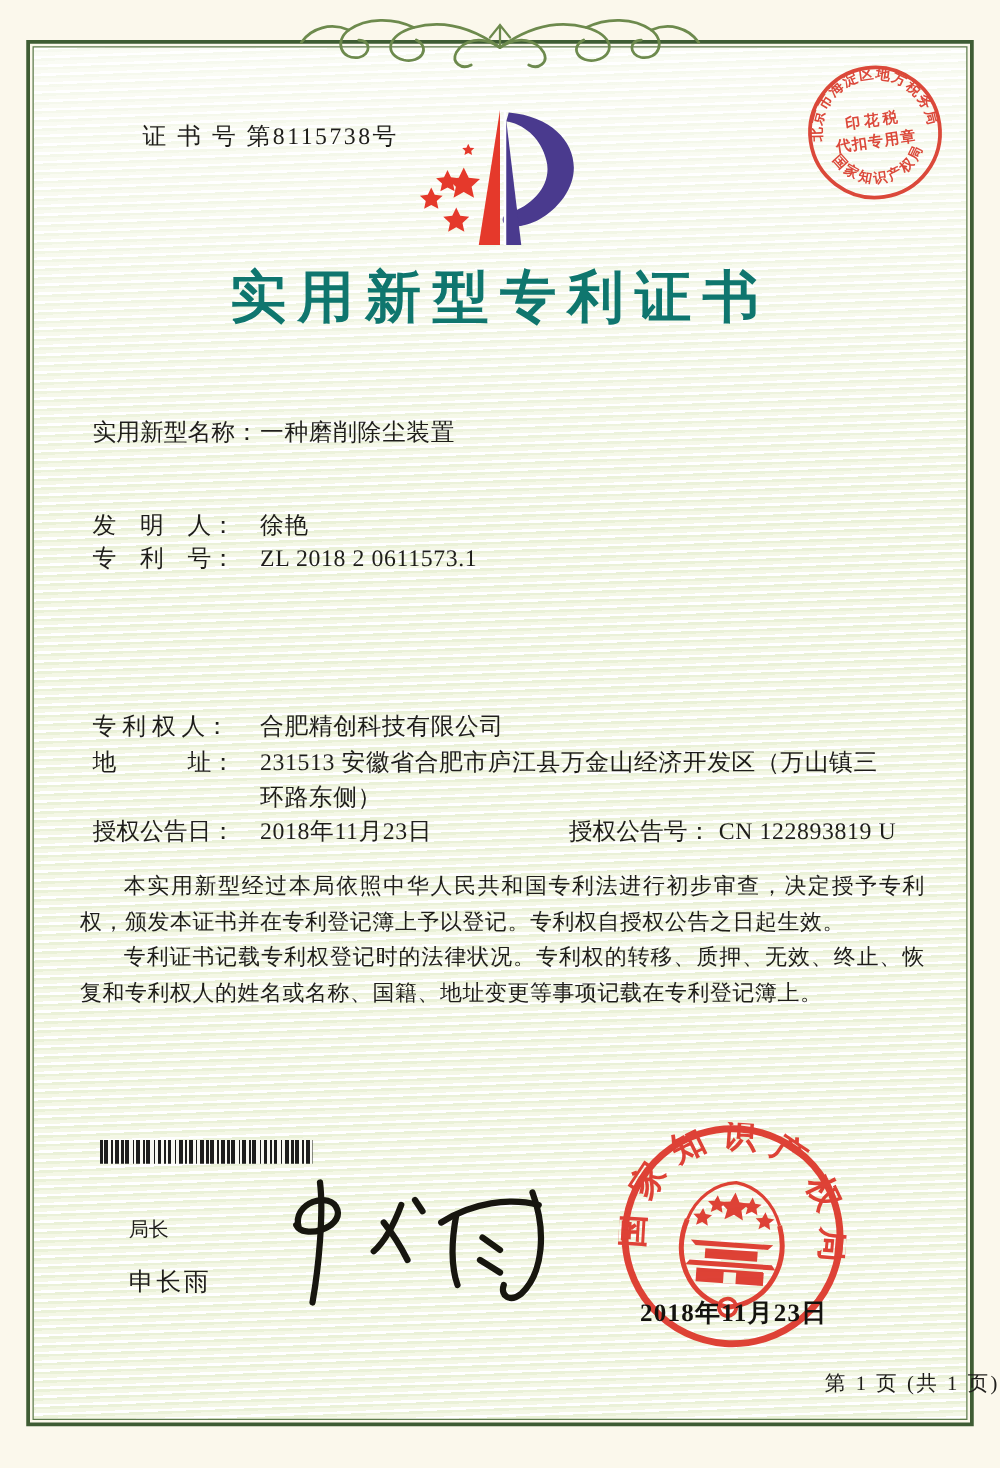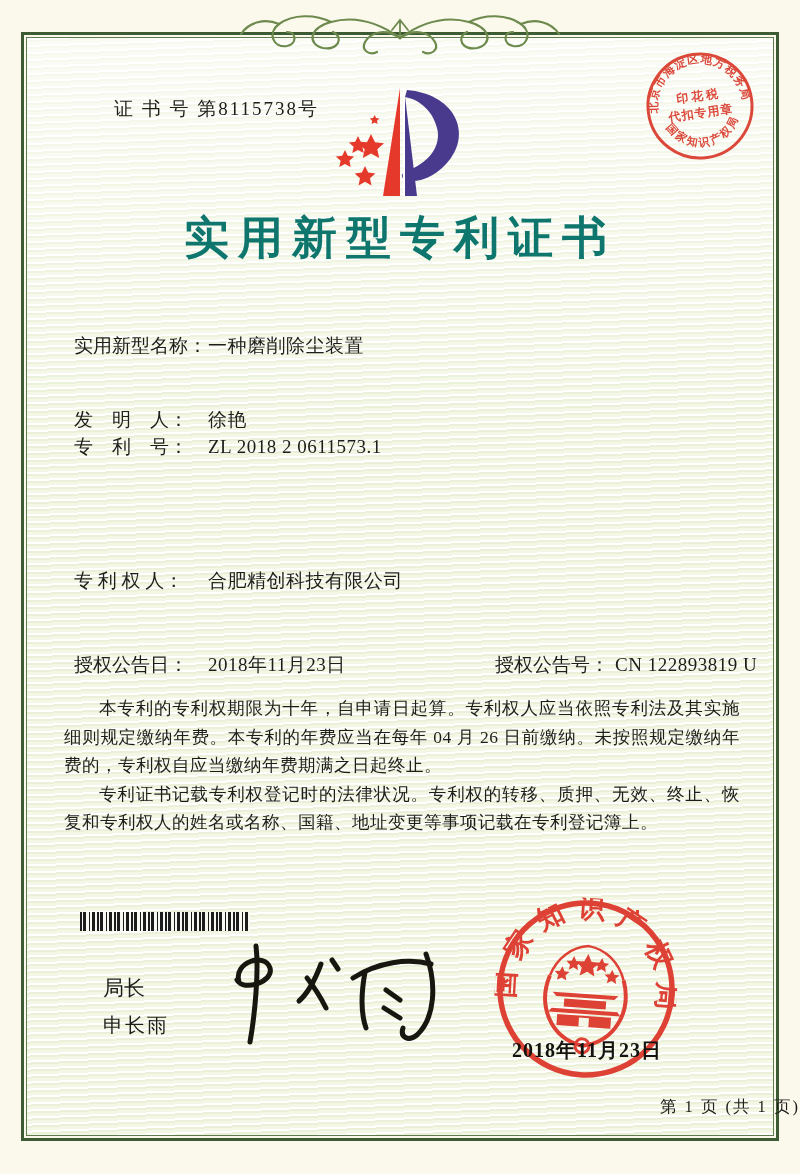--- a/index.html
+++ b/index.html
@@ -36,33 +36,33 @@
   .row-name{top:333px;}
   .row-inventor{top:389px;margin-top:18px;}
   .row-patentno{top:434px;}
   .row-appdate{top:493px;}
   .row-owner{top:545px;margin-top:23px;}
   .row-address{top:597px;white-space:normal;display:flex;width:640px;}
   .row-address .f-label{flex:0 0 134px;}
   .row-address .f-value{flex:1;line-height:28px;}
   .row-grant{top:652px;width:670px;}
   .row-grant .pair2{position:absolute;left:381px;top:0;}
-  .row-grant .pair2 .f-label{width:auto;margin-right:6px;margin-left:40px;}
+  .row-grant .pair2 .f-label{width:auto;margin-right:6px;}
   .body-text{
     position:absolute;left:64px;top:694px;width:676px;
     font-size:17.5px;line-height:28.5px;text-align:justify;letter-spacing:.5px;
   }
   .body-text p{margin:0;text-indent:2em;}
   .barcode{
     position:absolute;left:80px;top:912px;width:170px;height:19px;
     background:repeating-linear-gradient(90deg,
       #1c1c1c 0 2px,#f8f8f2 2px 3px,#1c1c1c 3px 6px,#f8f8f2 6px 9px,
       #1c1c1c 9px 10px,#f8f8f2 10px 12px,#1c1c1c 12px 15px,#f8f8f2 15px 17px);
   }
-  .signer-role{position:absolute;left:103px;top:974px;font-size:21px;}
+  .signer-role{position:absolute;left:103px;top:974px;font-size:16px;}
   .signer-name{position:absolute;left:103px;top:1012px;font-size:20px;letter-spacing:2px;}
   .signature{position:absolute;left:205px;top:938px;}
   .seal{position:absolute;left:495px;top:898px;transform:rotate(4deg);opacity:.94;}
   .seal-date{
     position:absolute;left:497px;top:1037px;width:180px;text-align:center;
     font-size:20px;font-weight:bold;letter-spacing:1px;color:#14130f;
   }
   .footer{
     position:absolute;left:0;right:0;top:1096px;text-align:right;font-size:16.5px;letter-spacing:2px;
   }
@@ -134,31 +134,35 @@
   </div>
   <div class="field-row row-inventor">
     <span class="f-label">发　明　人：</span><span class="f-value">徐艳</span>
   </div>
   <div class="field-row row-patentno">
     <span class="f-label">专　利　号：</span><span class="f-value">ZL 2018 2 0611573.1</span>
   </div>
   <div class="field-row row-owner">
     <span class="f-label">专 利 权 人：</span><span class="f-value">合肥精创科技有限公司</span>
   </div>
+  <div class="field-row row-address">
+    <span class="f-label">地　　　址：</span>
+      <span class="f-value">231513 安徽省合肥市庐江县万金山经济开发区（万山镇三环路东侧）</span>
+  </div>
   <div class="field-row row-grant">
     <span class="pair1">
       <span class="f-label">授权公告日：</span><span class="f-value">2018年11月23日</span>
     </span>
     <span class="pair2">
       <span class="f-label">授权公告号：</span><span class="f-value">CN 122893819 U</span>
     </span>
   </div>
 
   <div class="body-text">
-    <p>本专利的专利权期限为十年，自申请日起算。专利权人应当依照专利法及其实施细则规定缴纳年费。本专利的年费应当在每年 04 月 26 日前缴纳。未按照规定缴纳年费的，专利权自应当缴纳年费期满之日起终止。</p>
+    <p>本实用新型经过本局依照中华人民共和国专利法进行初步审查，决定授予专利权，颁发本证书并在专利登记簿上予以登记。专利权自授权公告之日起生效。</p>
     <p>专利证书记载专利权登记时的法律状况。专利权的转移、质押、无效、终止、恢复和专利权人的姓名或名称、国籍、地址变更等事项记载在专利登记簿上。</p>
   </div>
 
   <div class="barcode"></div>
 
   <div class="signer-role">局长</div>
   <div class="signer-name">申长雨</div>
 
   <svg class="signature" width="255" height="112" viewBox="0 0 255 112">
     <g fill="none" stroke="#17160f" stroke-width="5" stroke-linecap="round" stroke-linejoin="round">

